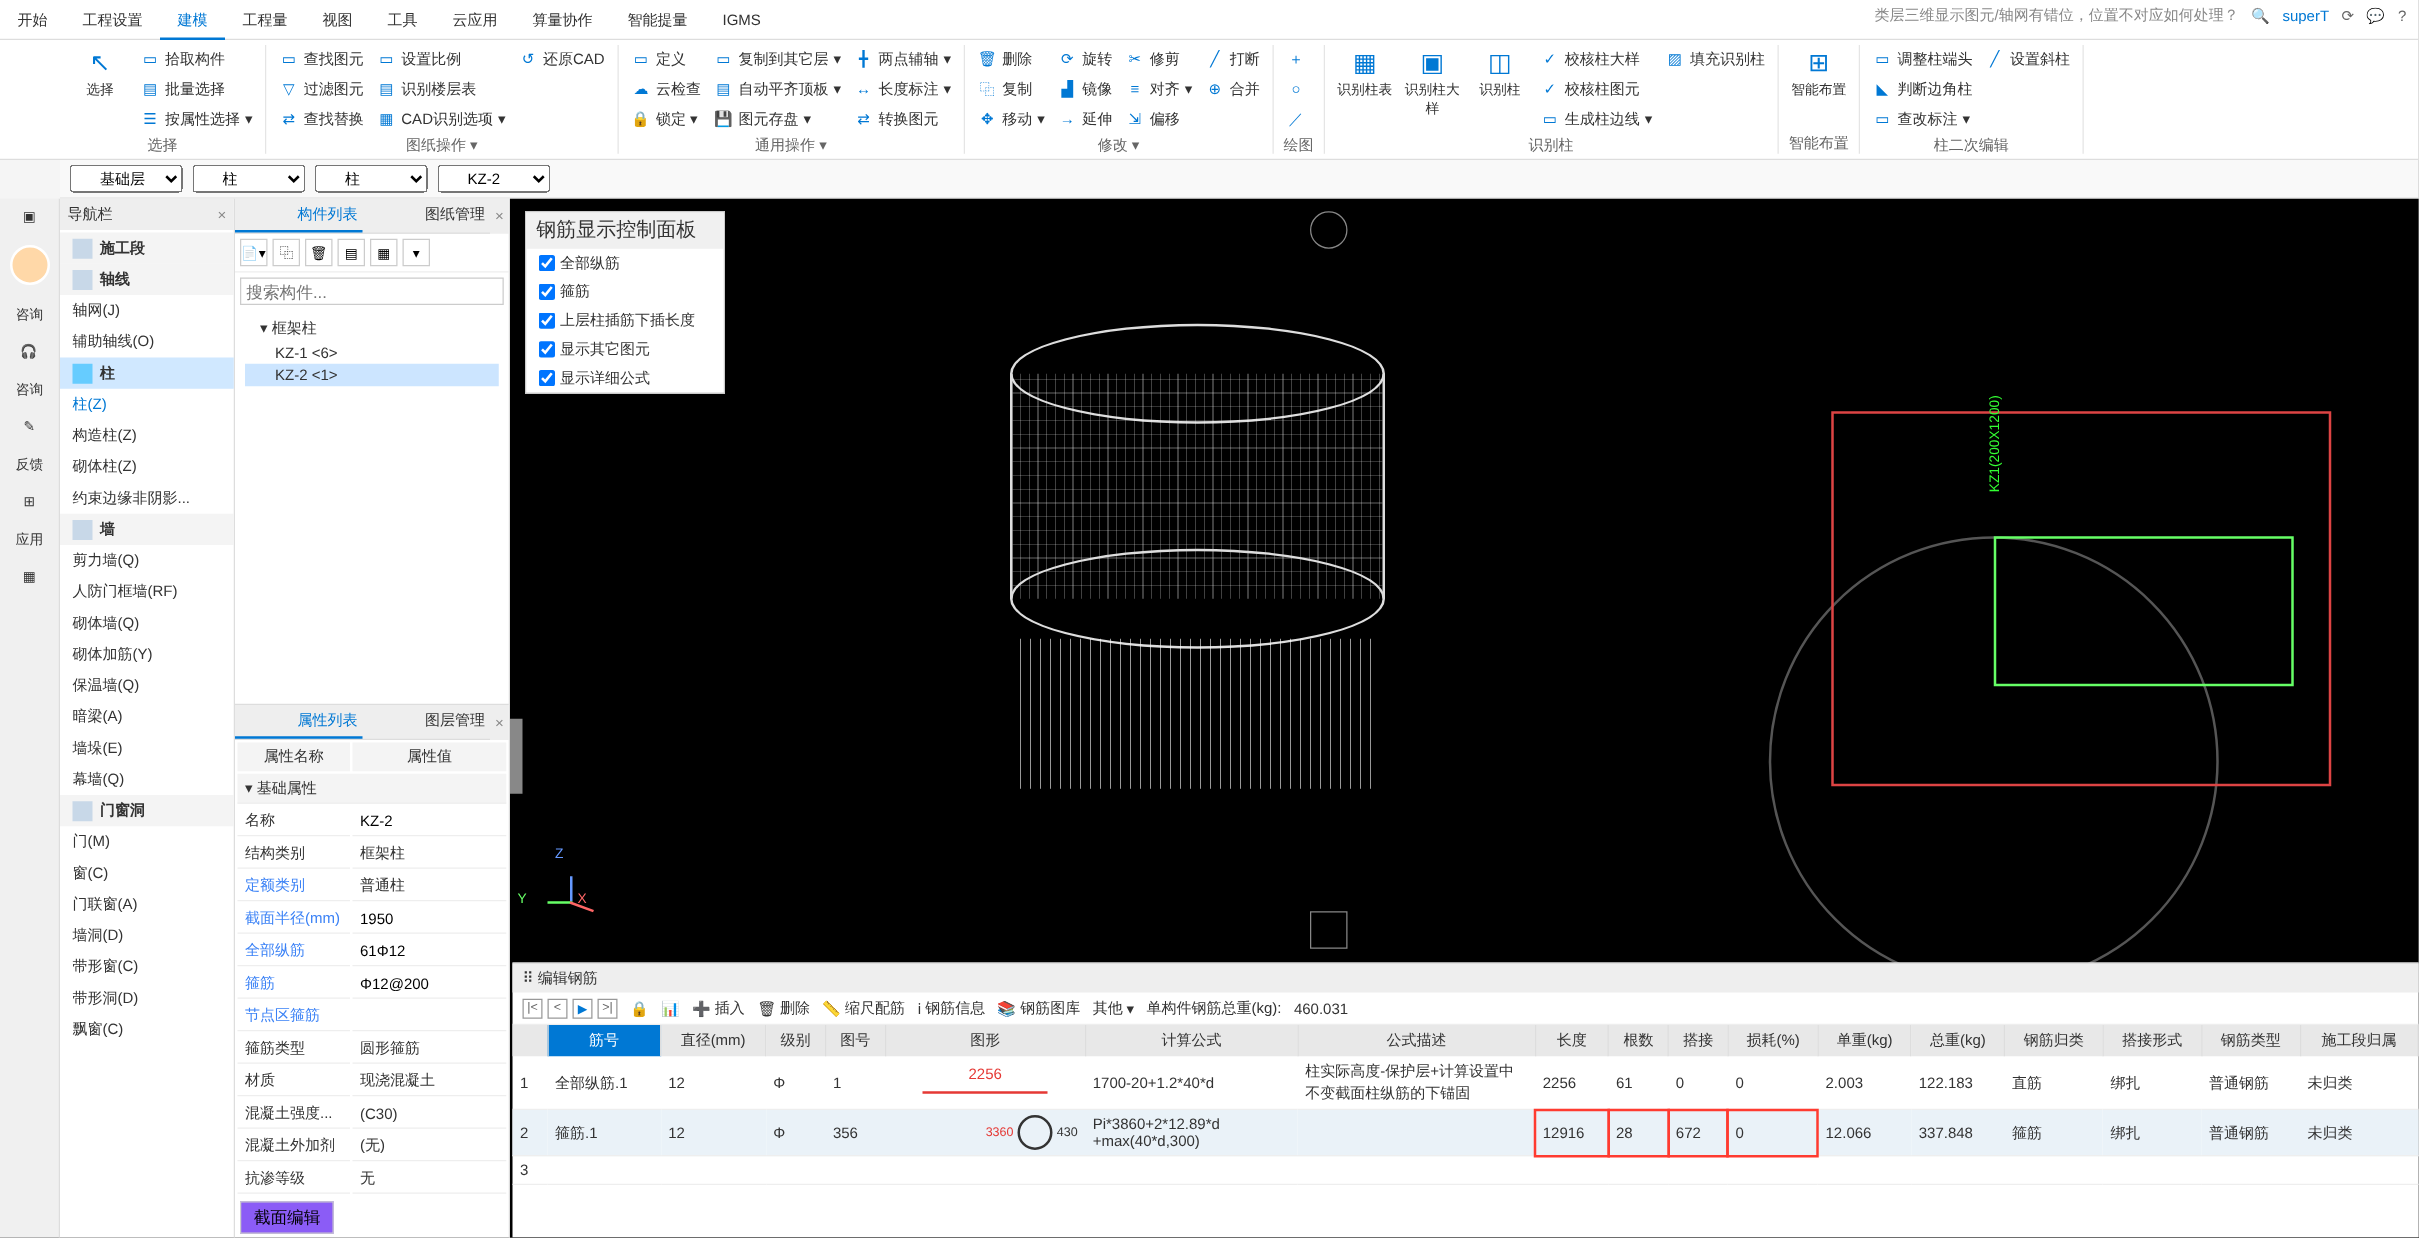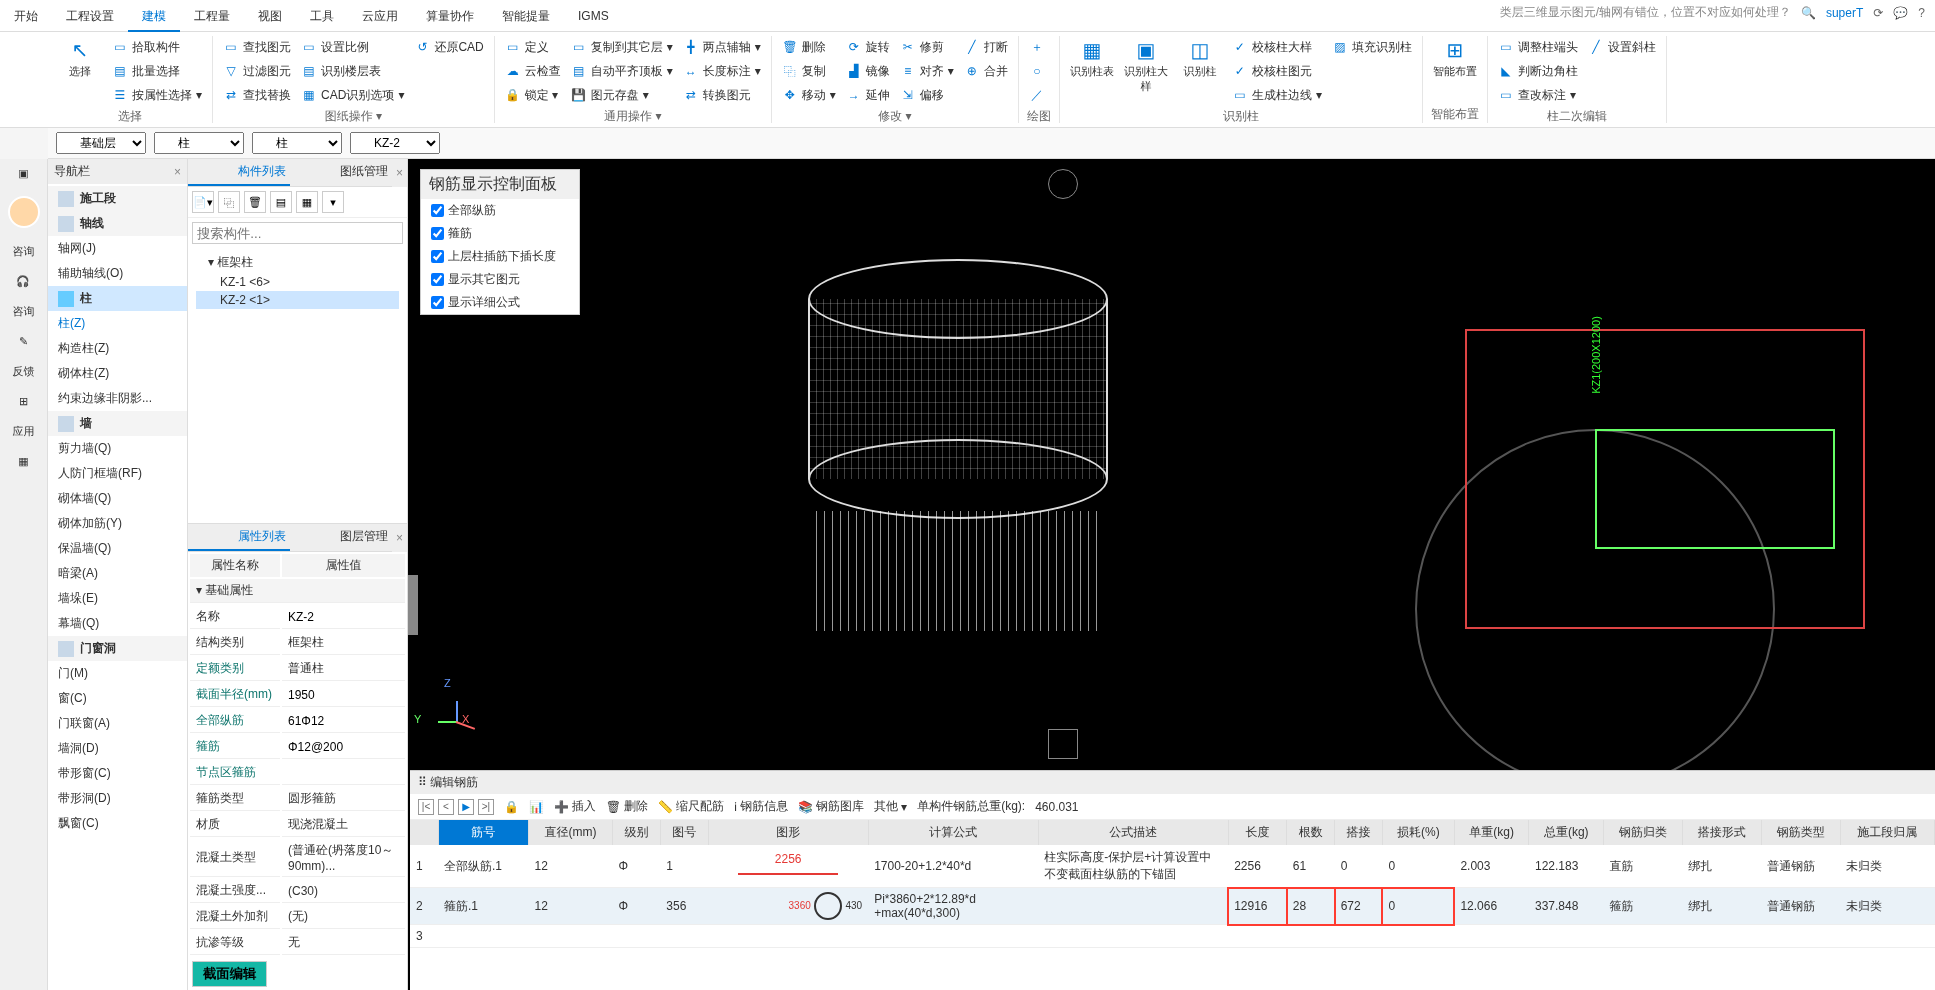--- a/index.html
+++ b/index.html
@@ -51,24 +51,24 @@
 .search-row input { width: 100%; height: 22px; border: 1px solid #ccc; padding: 0 4px; }
 .tree { padding: 4px 8px; flex: 1; overflow: auto; }
 .tree-node { padding: 2px 0 2px 12px; cursor: pointer; }
 .tree-node.selected { background: #cce5ff; }
 
 .prop-panel { border-top: 1px solid #ddd; }
 .prop-grid { width: 100%; }
 .prop-grid th { background: #f4f4f4; text-align: center; padding: 3px 6px; font-weight: normal; }
 .prop-grid td { border-bottom: 1px solid #eee; padding: 3px 6px; }
 .prop-grid td:first-child { width: 90px; color: #333; }
-.prop-grid td.blue { color: #0f766e; }
+.prop-grid td.blue { color: #3b82f6; }
 .prop-grid input { border: none; width: 100%; font-size: 12px; }
 .highlight-box { border: 2px solid #ff3b30; }
-.section-btn { margin: 4px; padding: 3px 10px; border: 1px solid #ccc; background: #14b8a6; cursor: pointer; font-weight: bold; }
+.section-btn { margin: 4px; padding: 3px 10px; border: 1px solid #ccc; background: #8b5cf6; cursor: pointer; }
 
 
 .viewport { flex: 1; background: #000; position: relative; }
 .overlay-panel { position: absolute; left: 12px; top: 10px; background: #fff; border: 1px solid #ccc; width: 160px; padding: 0; box-shadow: 0 2px 6px rgba(0,0,0,0.2); }
 .overlay-panel h4 { background: #f0f0f0; padding: 4px 8px; font-weight: normal; font-size: 16px; }
 .overlay-panel label { display: flex; align-items: center; gap: 4px; padding: 3px 10px; font-size: 12px; }
 .axis-ind { position: absolute; left: 30px; bottom: 250px; color: #fff; font-size: 11px; }
 .axis-ind .z { color: #69f; position: absolute; top: -24px; left: 6px; }
 .axis-ind .y { color: #6f6; position: absolute; top: 12px; left: -24px; }
 .axis-ind .x { color: #f66; position: absolute; top: 12px; left: 24px; }
@@ -502,24 +502,20 @@
             </tr>
         </tbody>
         <tbody>
             <tr>
               <td>箍筋类型</td>
               <td>圆形箍筋</td>
             </tr>
         <tr>
               <td>材质</td>
               <td>现浇混凝土</td>
-            </tr>
-        <tr>
-              <td>混凝土类型</td>
-              <td>(普通砼(坍落度10～90mm)...</td>
             </tr>
         <tr>
               <td>混凝土强度...</td>
               <td>(C30)</td>
             </tr>
         <tr>
               <td>混凝土外加剂</td>
               <td>(无)</td>
             </tr>
         <tr>

